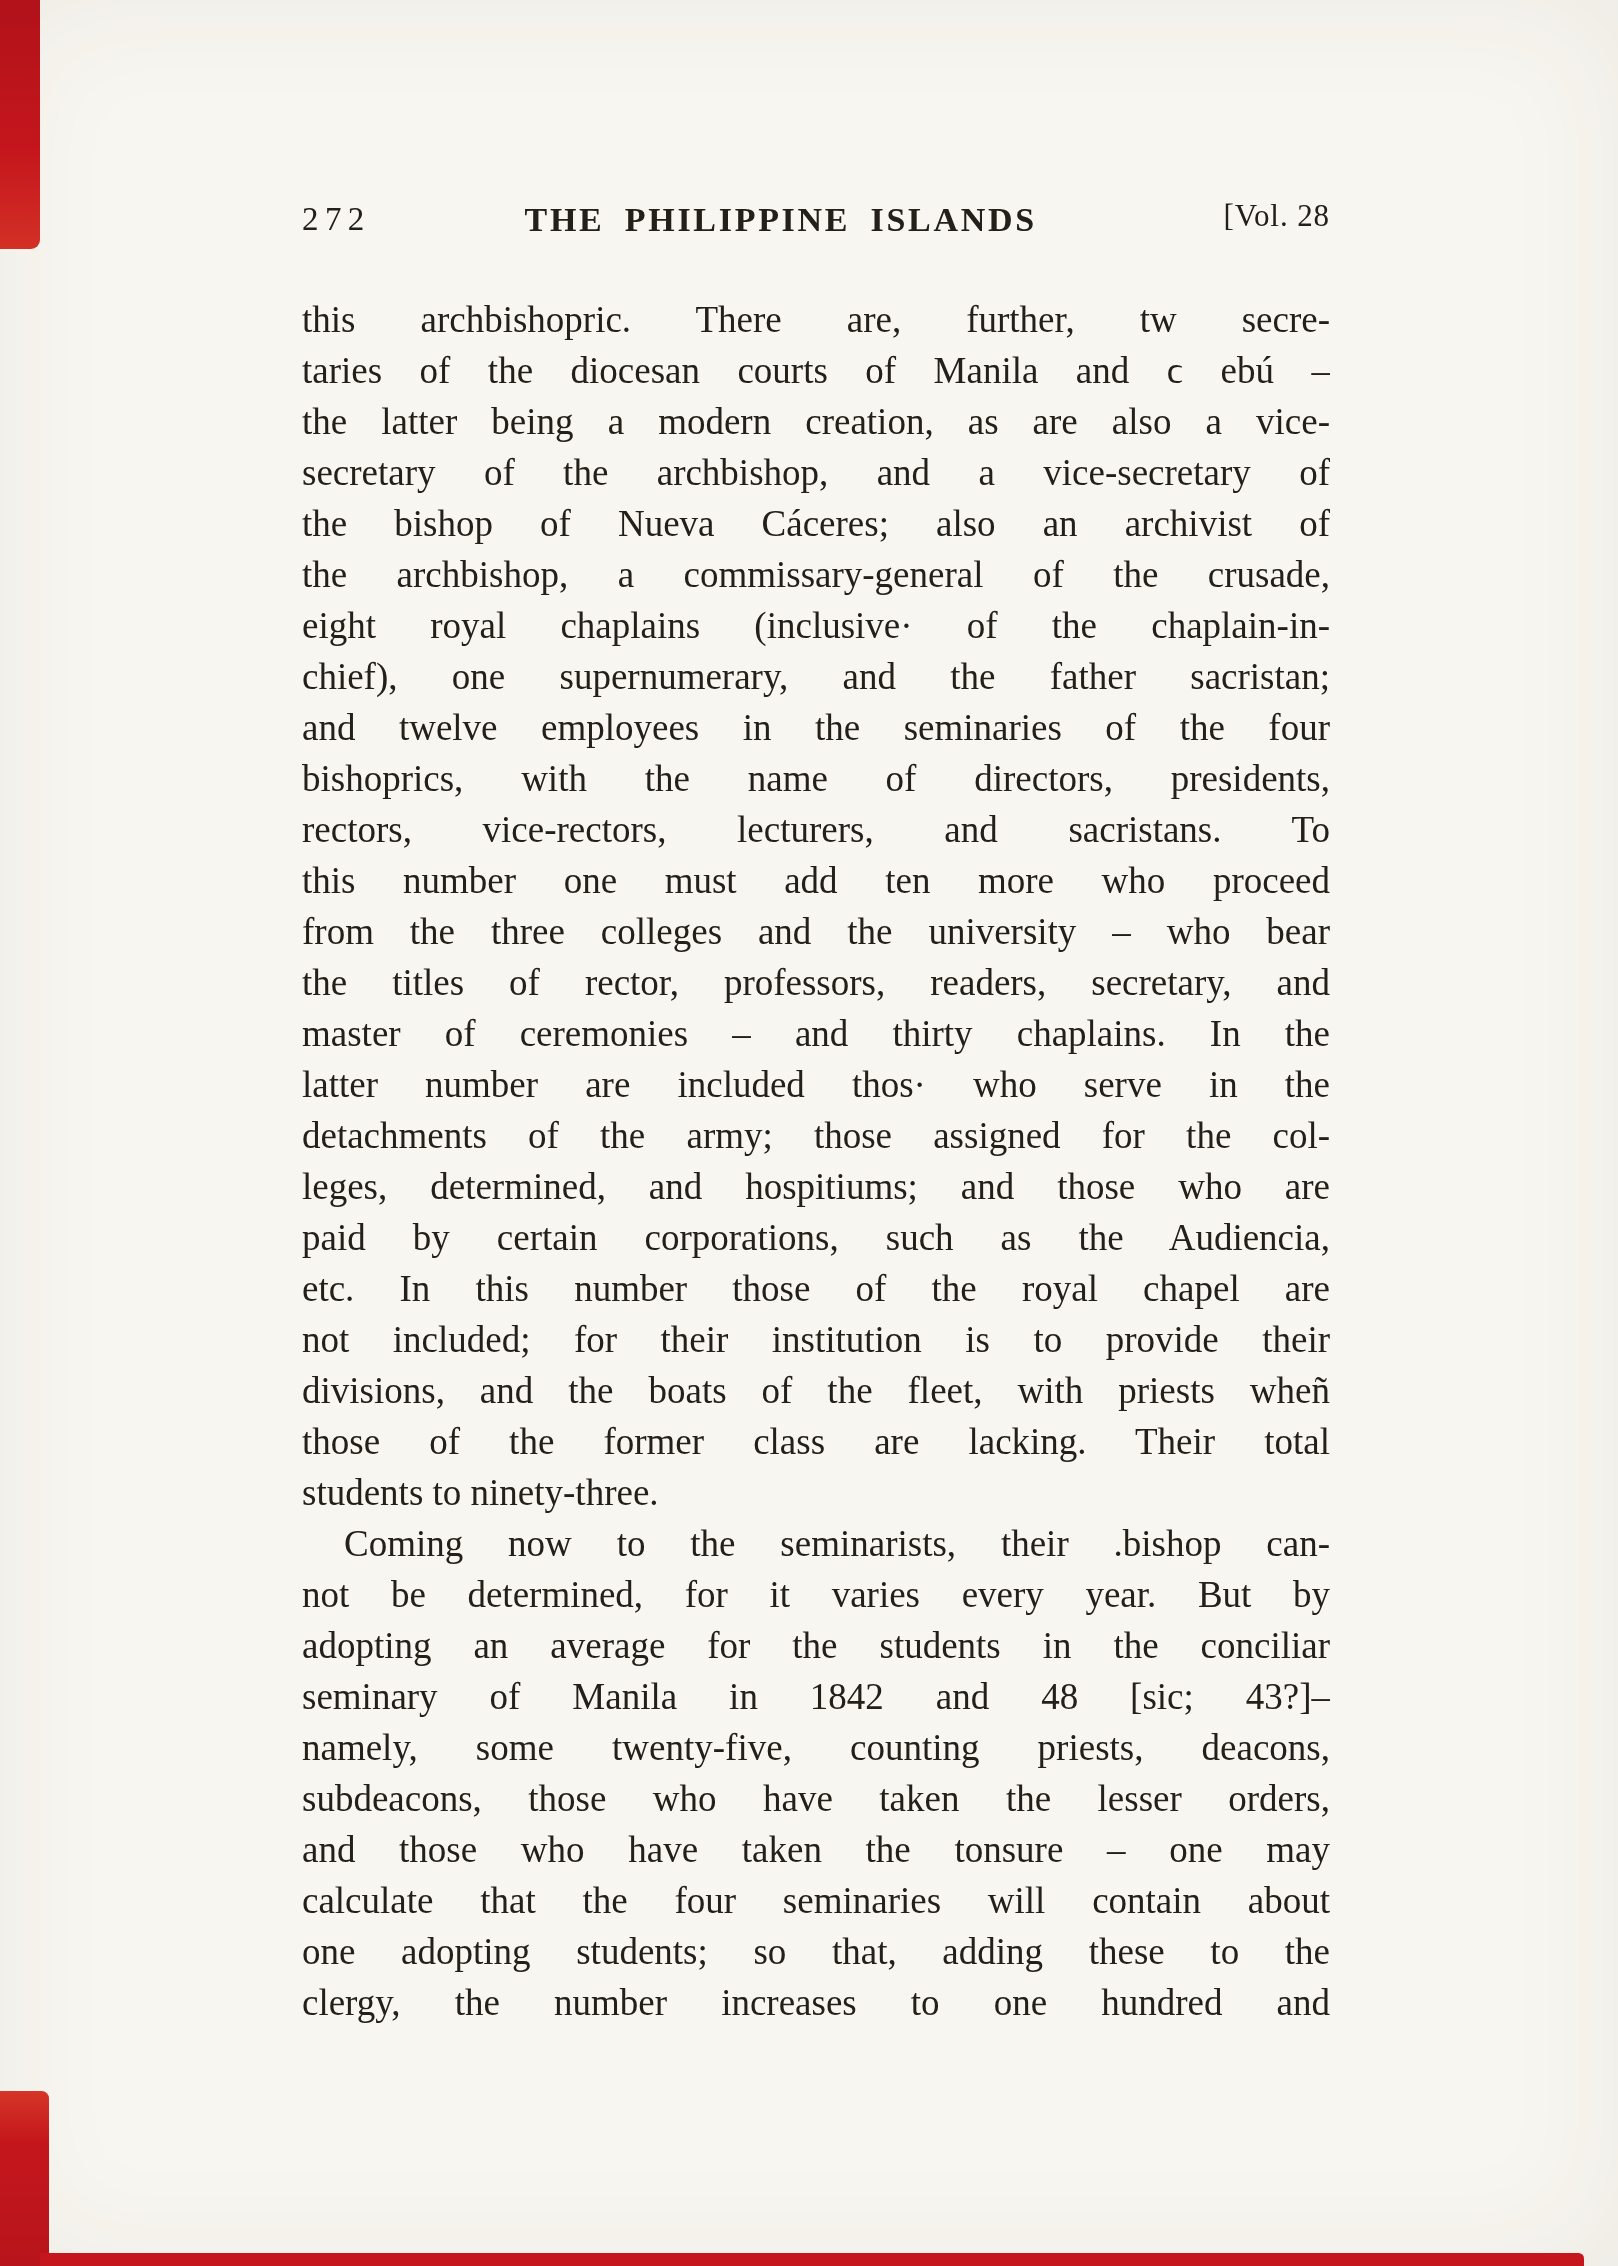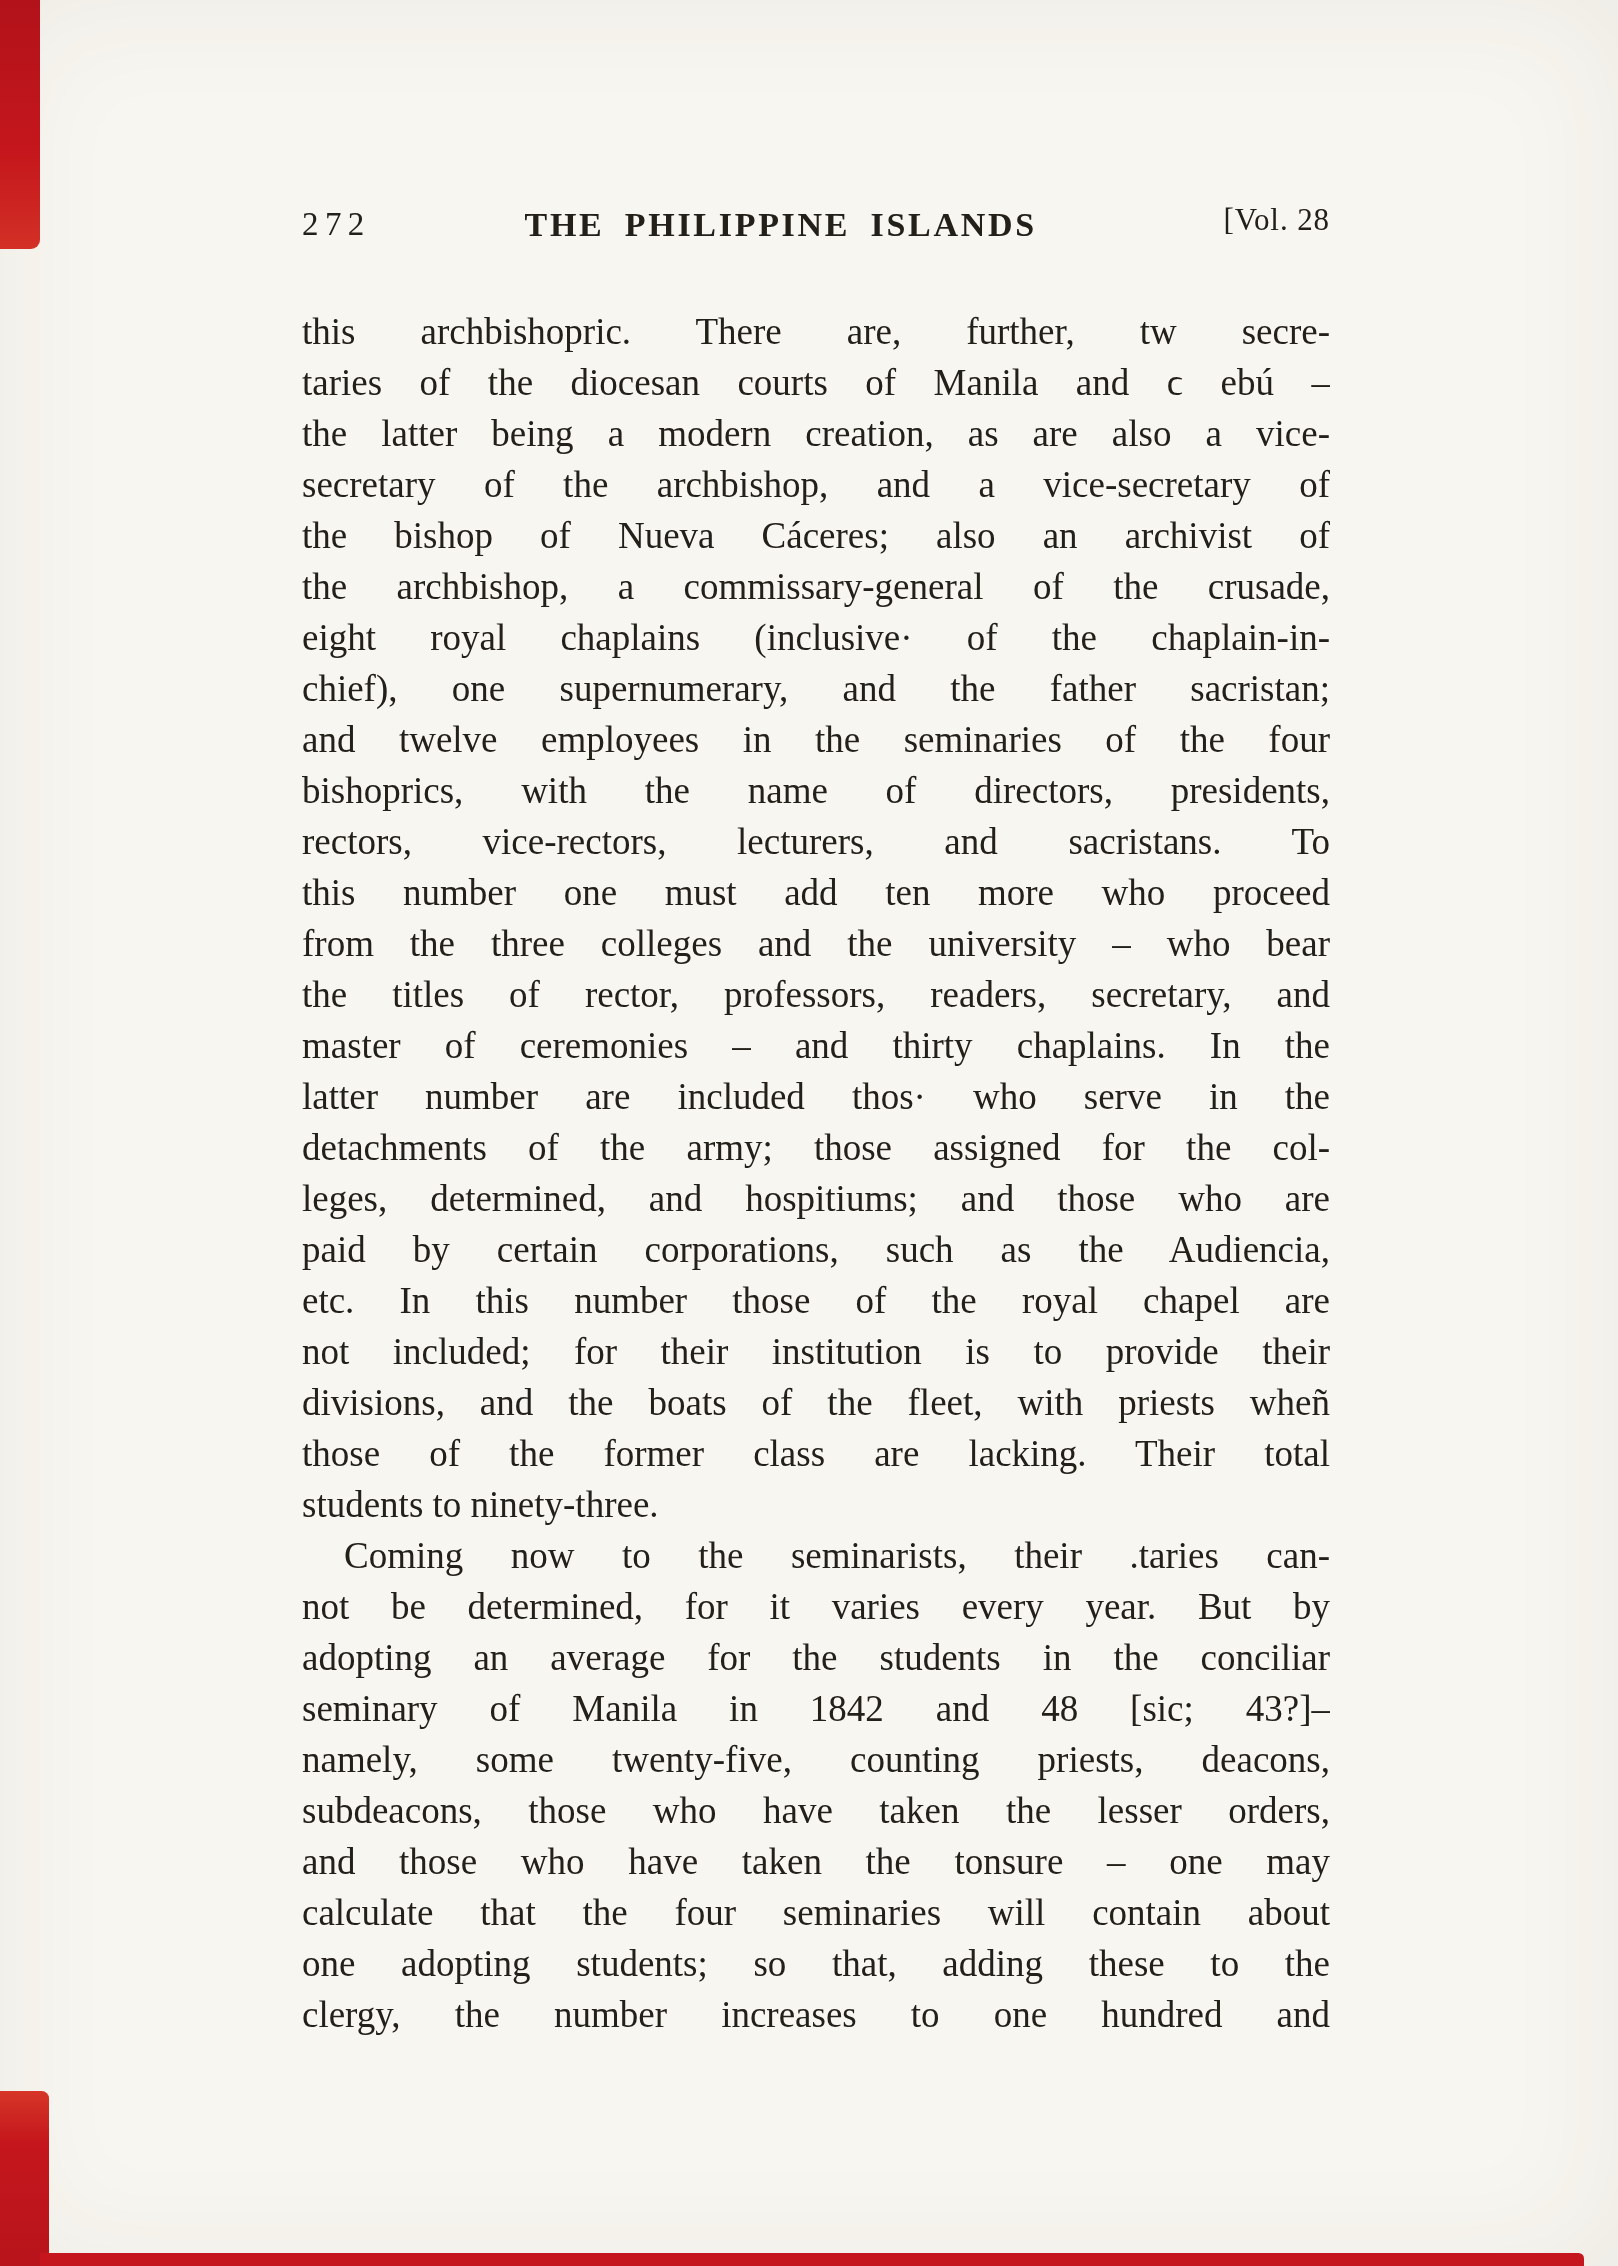--- a/index.html
+++ b/index.html
@@ -40,23 +40,22 @@
   .content {
     position: absolute;
     left: 302px;
     top: 194px;
     width: 1028px;
   }
 
   .header {
     display: flex;
     justify-content: space-between;
-    align-items: flex-start;
+    align-items: center;
     height: 51px;
-    margin-top: 12px;
   }
   .pagenum {
     font-size: 33px;
     letter-spacing: 6.4px;
     color: var(--ink, #23201a);
   }
   .title {
     font-size: 34px;
     font-weight: 700;
     letter-spacing: 2.7px;
@@ -125,21 +124,21 @@
         <div class="line">master of ceremonies – and thirty chaplains.  In the</div>
         <div class="line">latter number are included thos· who serve in the</div>
         <div class="line">detachments of the army; those assigned for the col-</div>
         <div class="line">leges, determined, and hospitiums; and those who are</div>
         <div class="line">paid by certain corporations, such as the Audiencia,</div>
         <div class="line">etc.  In this number those of the royal chapel are</div>
         <div class="line">not included; for their institution is to provide their</div>
         <div class="line">divisions, and the boats of the fleet, with priests wheñ</div>
         <div class="line">those of the former class are lacking.  Their total</div>
         <div class="line flush-left">students to ninety-three.</div>
-        <div class="line indent">Coming now to the seminarists, their .taries can-</div>
+        <div class="line indent">Coming now to the seminarists, their .bishop can-</div>
         <div class="line">not be determined, for it varies every year.  But by</div>
         <div class="line">adopting an average for the students in the conciliar</div>
         <div class="line">seminary of Manila in 1842 and 48 [sic; 43?]–</div>
         <div class="line">namely, some twenty-five, counting priests, deacons,</div>
         <div class="line">subdeacons, those who have taken the lesser orders,</div>
         <div class="line">and those who have taken the tonsure – one may</div>
         <div class="line">calculate that the four seminaries will contain about</div>
         <div class="line">one adopting students; so that, adding these to the</div>
         <div class="line">clergy, the number increases to one hundred and</div>
       </div>

